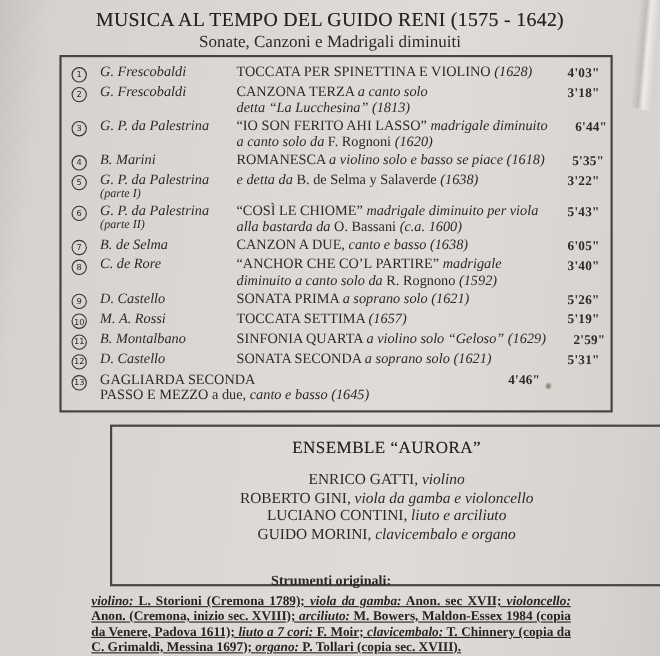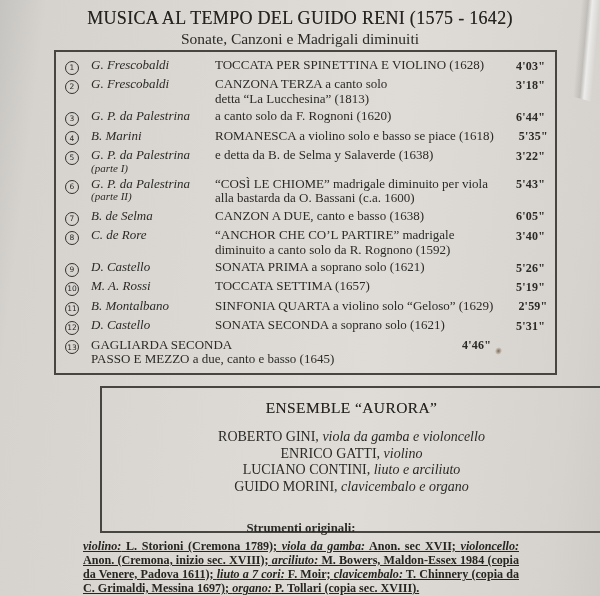--- a/index.html
+++ b/index.html
@@ -39,21 +39,21 @@
   .circle{
     display:inline-flex;align-items:center;justify-content:center;
     width:12px;height:12px;border:1.3px solid #33322e;border-radius:50%;
     font-size:7.5px;line-height:1;font-family:"DejaVu Sans","Liberation Sans",sans-serif;
     color:#2b2a26;
   }
   .composer{font-style:italic;}
   .composer .note{font-size:11px;line-height:11.5px;}
   .titlecell{}
   .tline{white-space:nowrap;}
-  .tline .it{}
+  .tline .it{font-style:italic;}
   .dur{
     text-align:right;font-weight:bold;font-size:12px;letter-spacing:.2px;
     padding-top:.5px;white-space:nowrap;
   }
   .ensemblebox{top:386px;height:147px;text-align:center;padding-top:11px;margin-left:46px;}
   .ens-name{font-size:15.5px;letter-spacing:.4px;color:#24231f;text-shadow:0 0 .4px rgba(36,35,31,.45);}
   .members{margin-top:12px;font-size:14px;line-height:16.5px;}
   .member .role{font-style:italic;}
   .director{margin-top:10px;font-style:italic;font-size:13.5px;}
   .instruments{position:absolute;left:83px;top:521px;width:436px;text-align:center;}
@@ -98,20 +98,21 @@
             <div class="tline"><span>CANZONA TERZA </span><span class="it">a canto solo</span></div>
             <div class="tline"><span class="it">detta “La Lucchesina” (1813)</span></div>
           </span>
     <span class="dur">3'18"</span>
   </div>
 
   <div class="track-row">
     <span class="numcell"><span class="circle">3</span></span>
     <span class="composer">G. P. da Palestrina</span>
     <span class="titlecell">
+            <div class="tline"><span>“IO SON FERITO AHI LASSO” </span><span class="it">madrigale diminuito</span></div>
             <div class="tline"><span class="it">a canto solo da </span><span>F. Rognoni </span><span class="it">(1620)</span></div>
           </span>
     <span class="dur">6'44"</span>
   </div>
 
   <div class="track-row">
     <span class="numcell"><span class="circle">4</span></span>
     <span class="composer">B. Marini</span>
     <span class="titlecell">
             <div class="tline"><span>ROMANESCA </span><span class="it">a violino solo e basso se piace (1618)</span></div>
@@ -201,25 +202,25 @@
           </span>
     <span class="dur">4'46"</span>
   </div>
 </div>
   </section>
 
   <section class="box ensemblebox">
     <div class="ens-name">ENSEMBLE “AURORA”</div>
     <div class="members">
   <div class="member">
+    <span class="mname">ENRICO GATTI,</span><span class="role"> violino</span>
+  </div>
+
+  <div class="member">
     <span class="mname">ROBERTO GINI,</span><span class="role"> viola da gamba e violoncello</span>
-  </div>
-
-  <div class="member">
-    <span class="mname">ENRICO GATTI,</span><span class="role"> violino</span>
   </div>
 
   <div class="member">
     <span class="mname">LUCIANO CONTINI,</span><span class="role"> liuto e arciliuto</span>
   </div>
 
   <div class="member">
     <span class="mname">GUIDO MORINI,</span><span class="role"> clavicembalo e organo</span>
   </div>
 </div>

